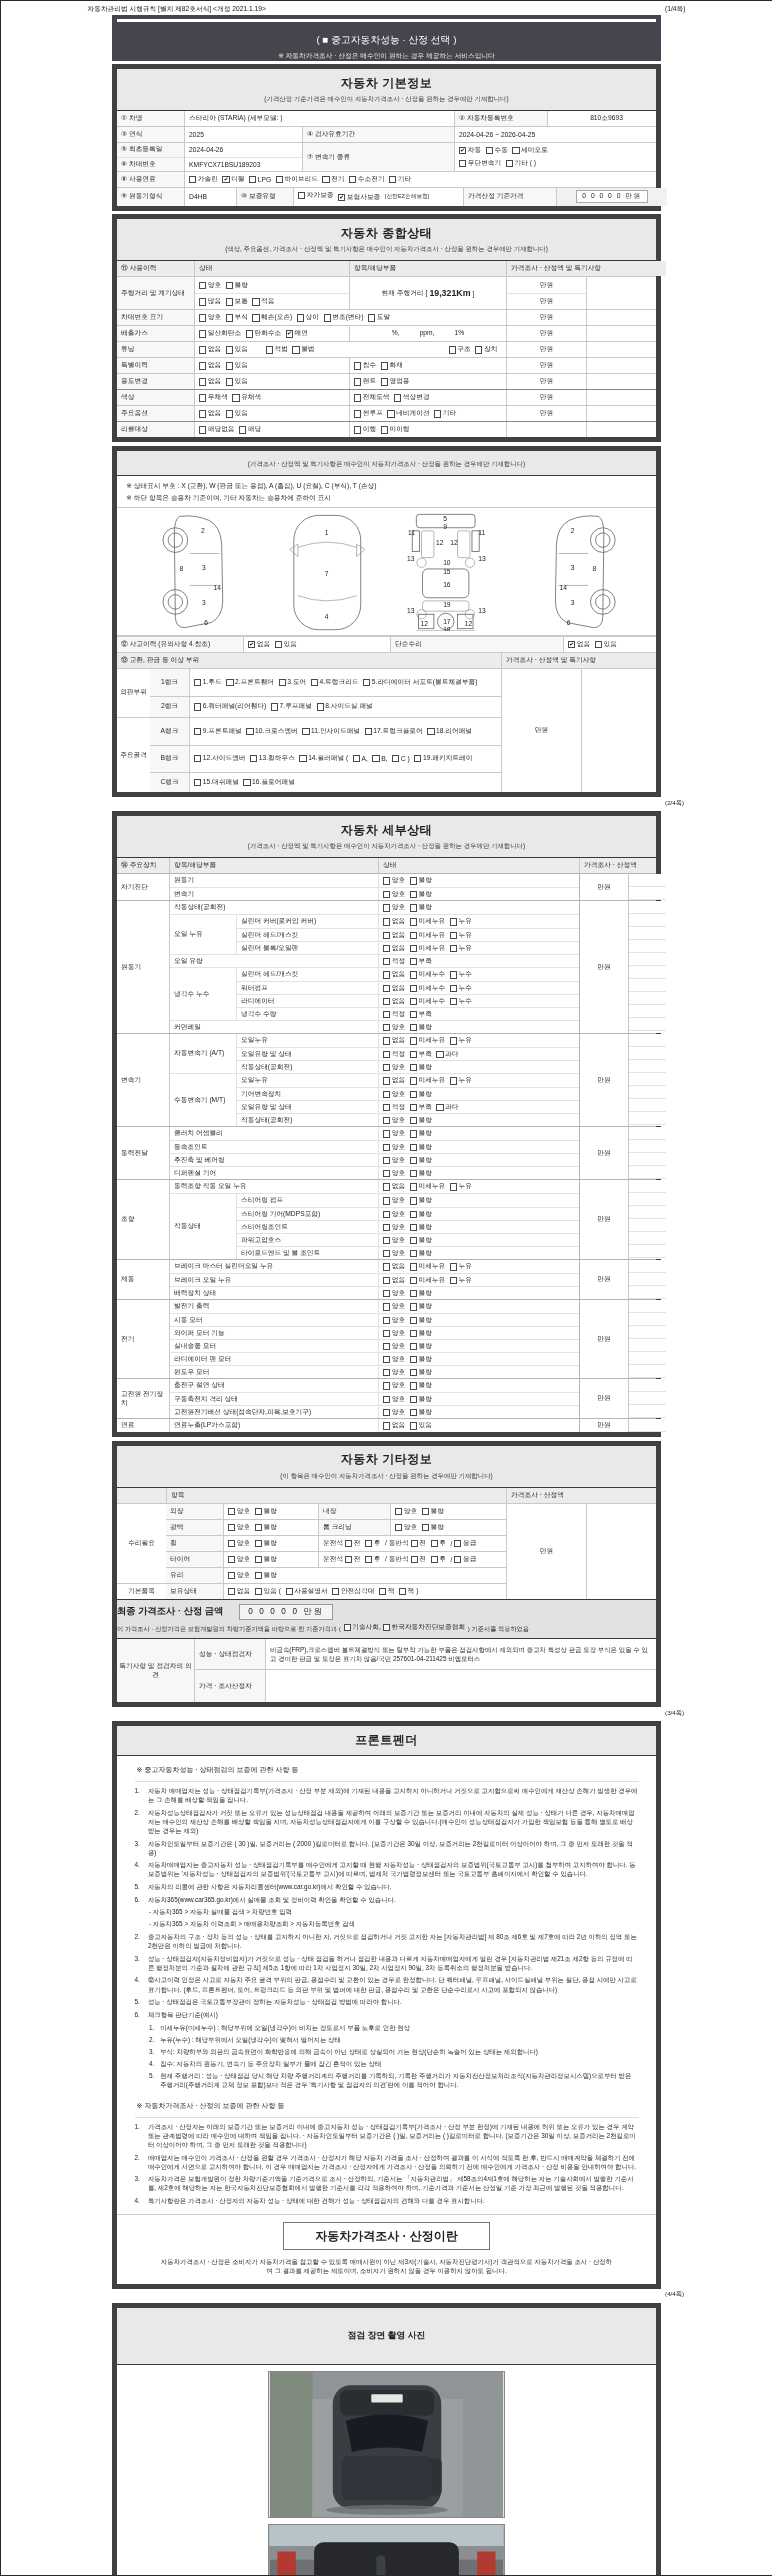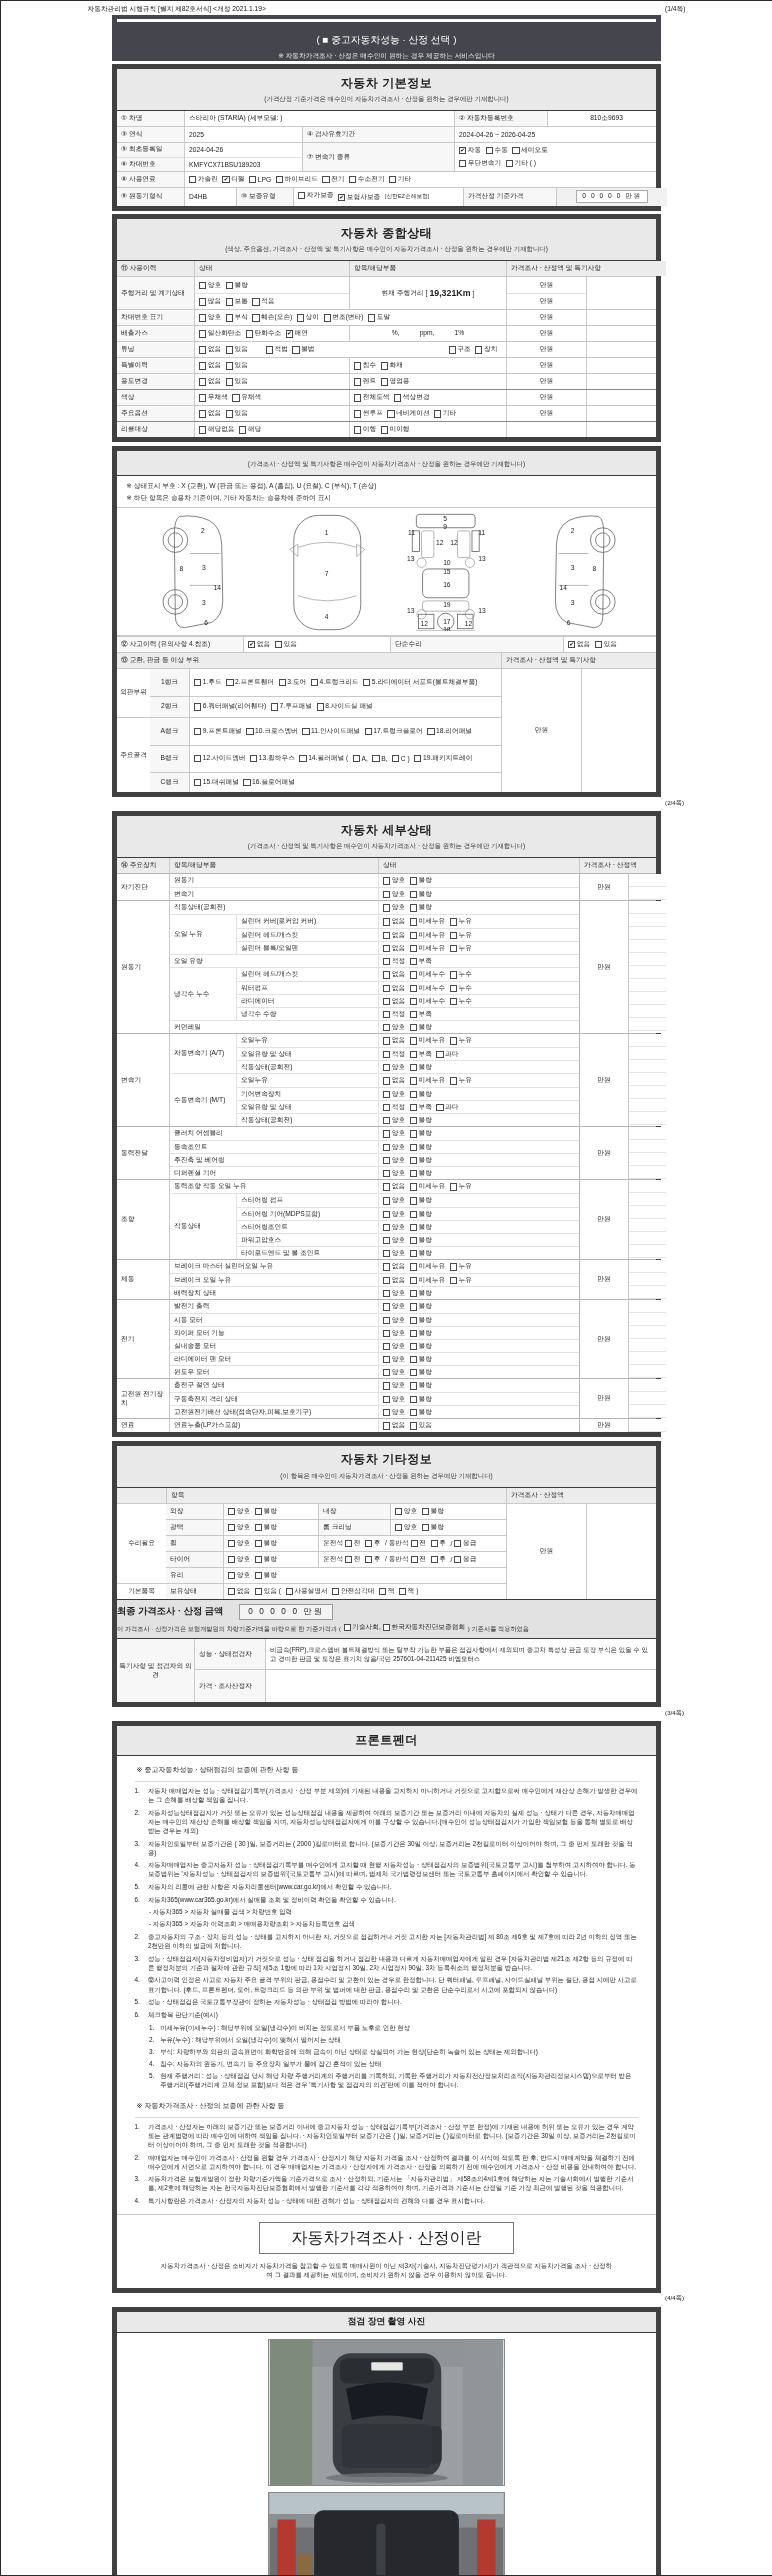--- a/index.html
+++ b/index.html
@@ -75,21 +75,21 @@
 .nbody{padding:3.1px 17.5px 5.2px}
 .nsec{font-size:7px;padding:6.2px 2.1px;border-bottom:0.5px solid #ddd;margin-bottom:2.1px}
 .ni{display:flex;margin:3.6px 0;font-size:6.4px;line-height:1.42}
 .nn{width:13.4px;flex:none}
 .nt{flex:1}
 .nsub{padding-left:14.4px;font-size:6.4px;line-height:1.42;margin:2.6px 0}
 .nsubi{display:flex;margin:3.1px 0 3.1px 14.4px;font-size:6.4px;line-height:1.42}
 .nsubi .nn{width:11.3px}
 
 .pib{padding:7.2px 0 8.2px;text-align:center}
-.pibt{display:inline-block;border:0.5px solid #777;padding:4.6px 31px;font-size:16px;font-weight:normal;background:#fff}
+.pibt{display:inline-block;border:0.5px solid #777;padding:4.6px 31px;font-size:12px;font-weight:bold;background:#fff}
 .pibd{width:453px;margin:6.2px auto 0;font-size:6.4px;line-height:1.5;color:#222}
 
 .photos{padding:6.2px 0 7.2px;text-align:center}
 .ph{display:block;margin:0 auto 6.2px;border:0.5px solid #888}
 .w65{width:33px;flex:none}.w75{width:39px;flex:none}.w95{width:49px;flex:none}.w100{width:52px;flex:none}
 .w110{width:57px;flex:none}.w130{width:67px;flex:none}.w135{width:70px;flex:none}.w140{width:72px;flex:none}
 .w150{width:77px;flex:none}.w155{width:80px;flex:none}
 .w180{width:93px;flex:none}.w185{width:95px;flex:none}.w215{width:111px;flex:none}
 .w225{width:116px;flex:none}.w230{width:118px;flex:none}.w245{width:126px;flex:none}
 .w285{width:147px;flex:none}.w295{width:152px;flex:none}.w300{width:155px;flex:none}.w305{width:157px;flex:none}
@@ -1750,21 +1750,21 @@
       </div>
 
       <div class="pib" style="border-top:0.5px solid #c9c9c9">
         <div class="pibt">자동차가격조사 · 산정이란</div>
         <div class="pibd">자동차가격조사 · 산정은 소비자가 자동차가격을 참고할 수 있도록 매매사원이 아닌 제3자(기술사, 자동차진단평가사)가 객관적으로 자동차가격을 조사 · 산정하여 그 결과를 제공하는 제도이며, 소비자가 원하지 않을 경우 이용하지 않아도 됩니다.</div>
       </div>
     </div>
     <div class="marker">(4/4쪽)</div>
 
     <div class="box">
-      <div class="sechead" style="padding:4px 0">
+      <div class="sechead" style="padding:22px 0">
         <div style="font-size:8.8px;font-weight:bold">점검 장면 촬영 사진</div>
       </div>
       <div class="photos">
         <svg class="ph" width="237" height="147" viewBox="0 0 460 286">
           <rect width="460" height="286" fill="#a2a6a8"></rect>
           <rect width="460" height="54" fill="#8e9497"></rect>
           <rect x="0" y="0" width="84" height="286" fill="#7e8a7b"></rect>
           <rect x="380" y="0" width="80" height="286" fill="#909598"></rect>
           <rect x="84" y="54" width="296" height="232" fill="#9b9fa1"></rect>
           <rect x="124" y="26" width="214" height="244" rx="36" fill="#3a3d42"></rect>

